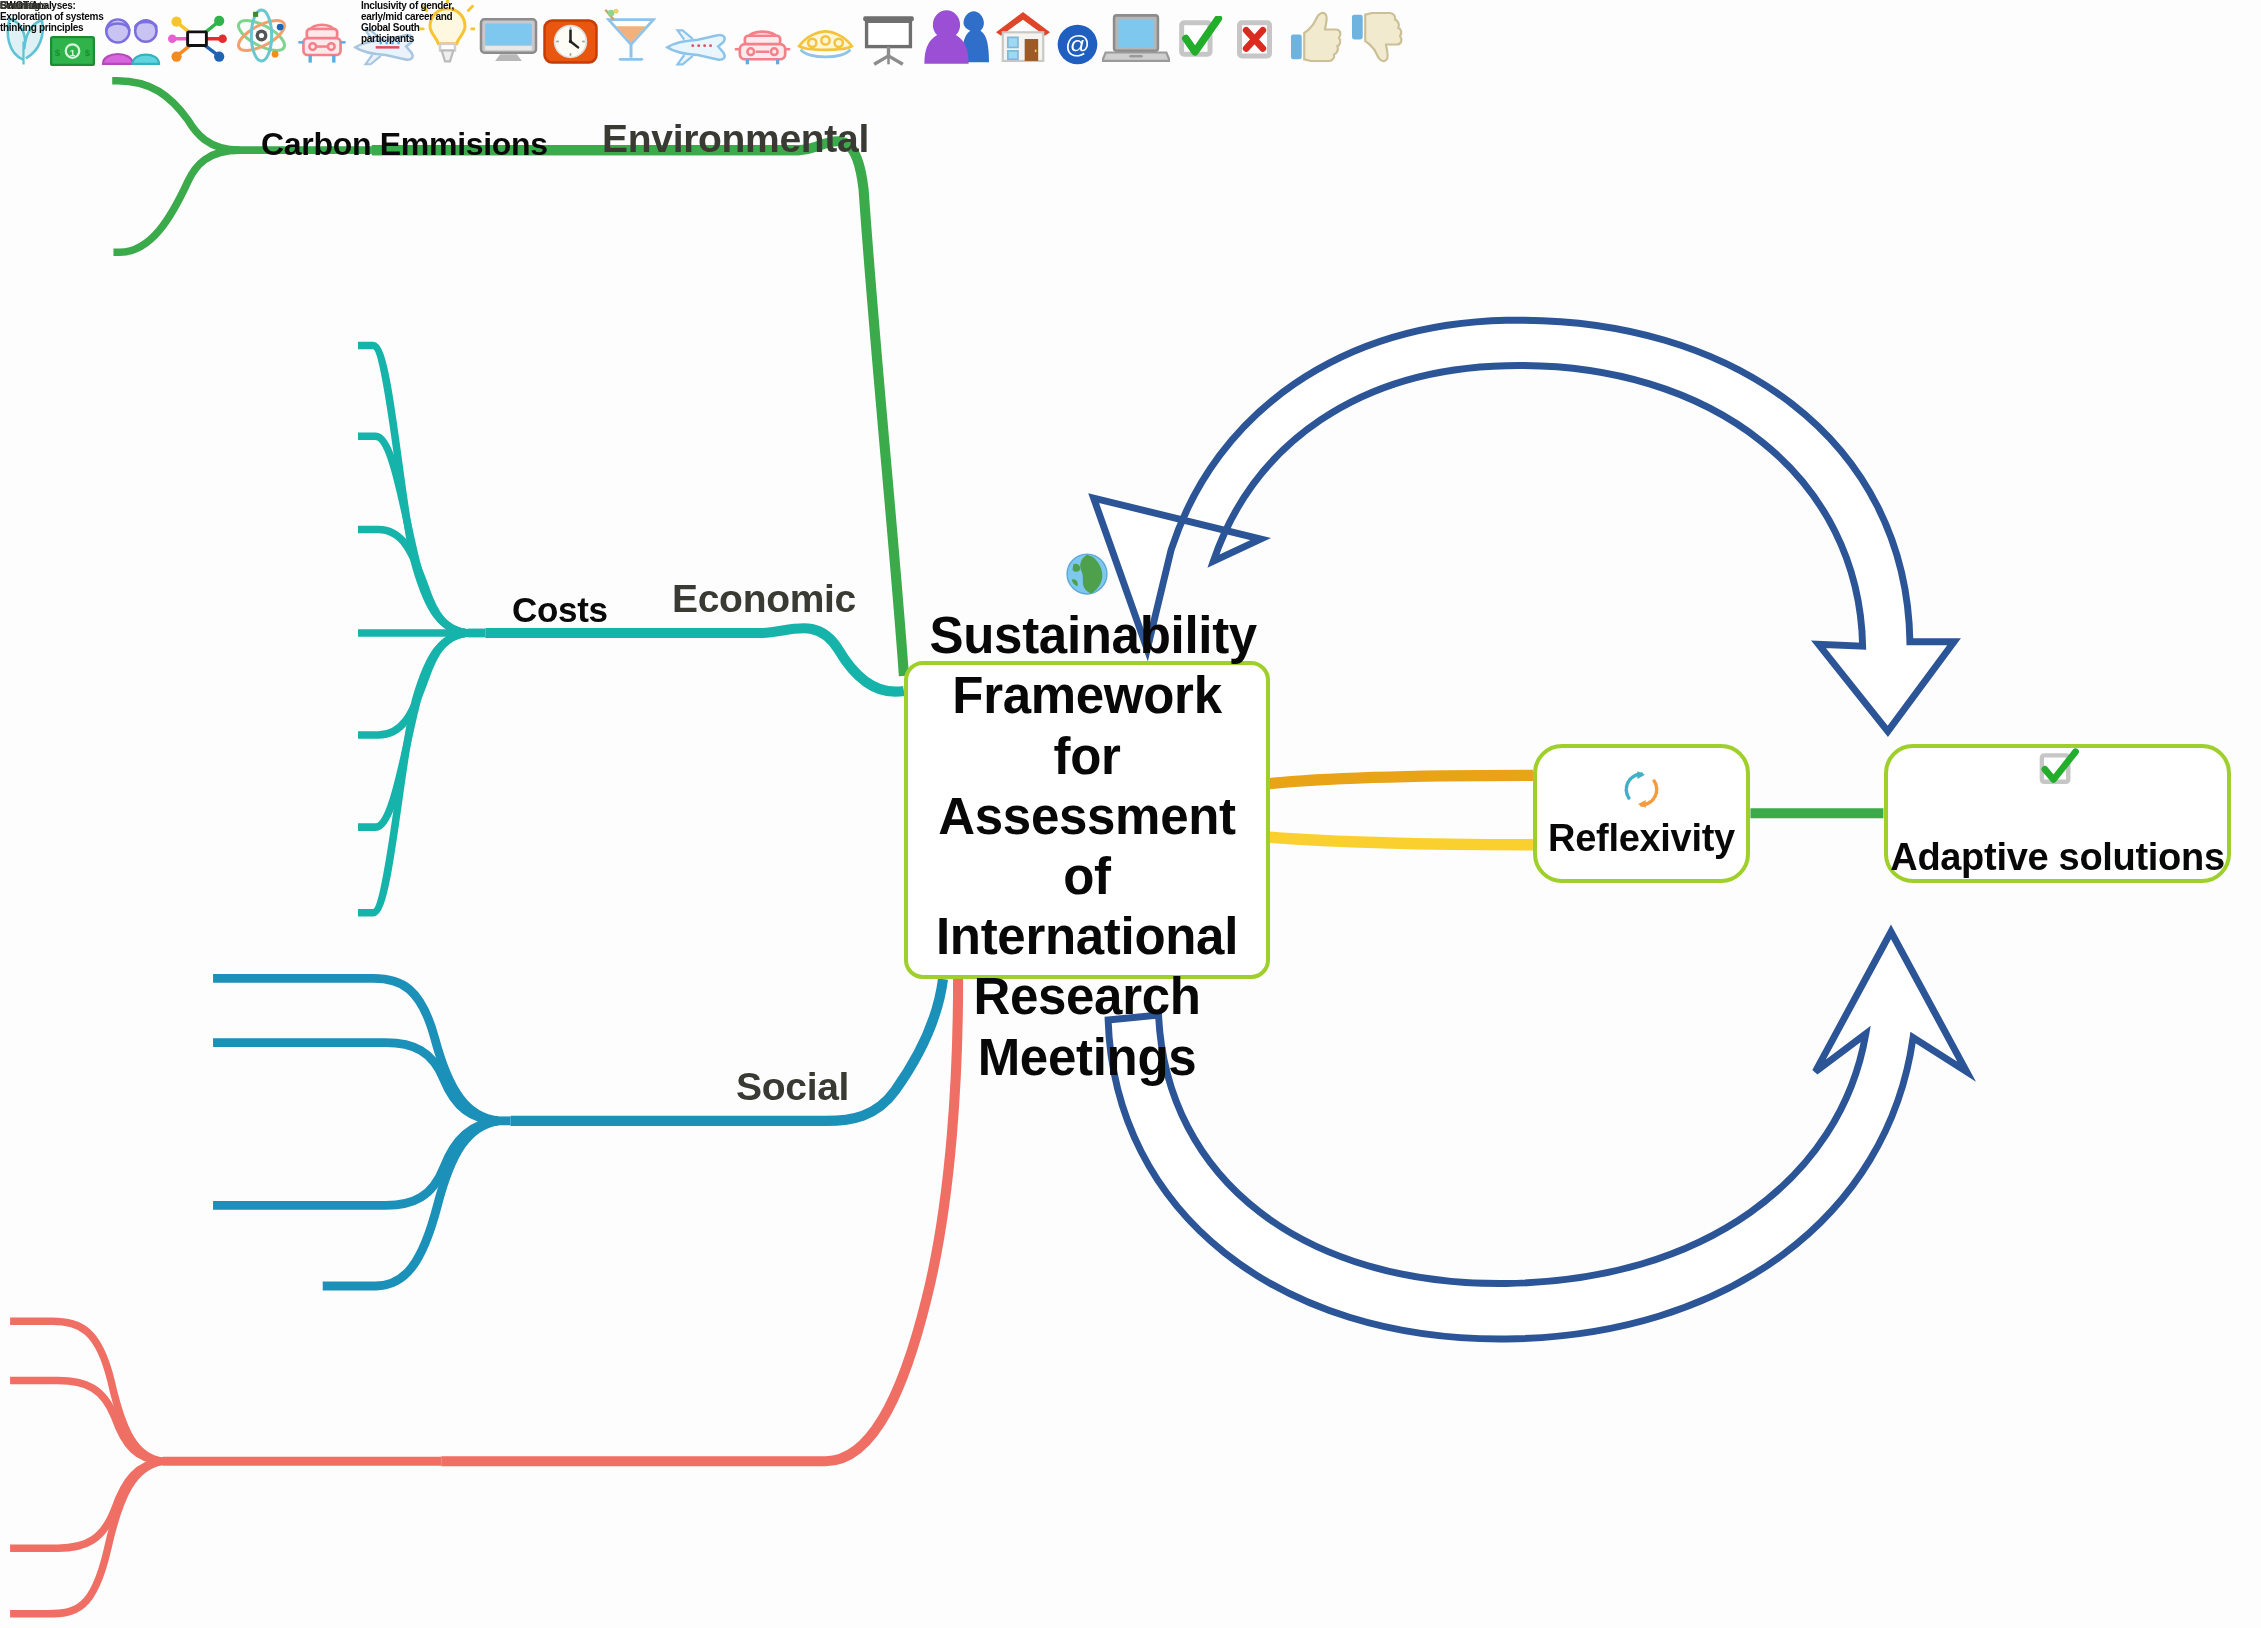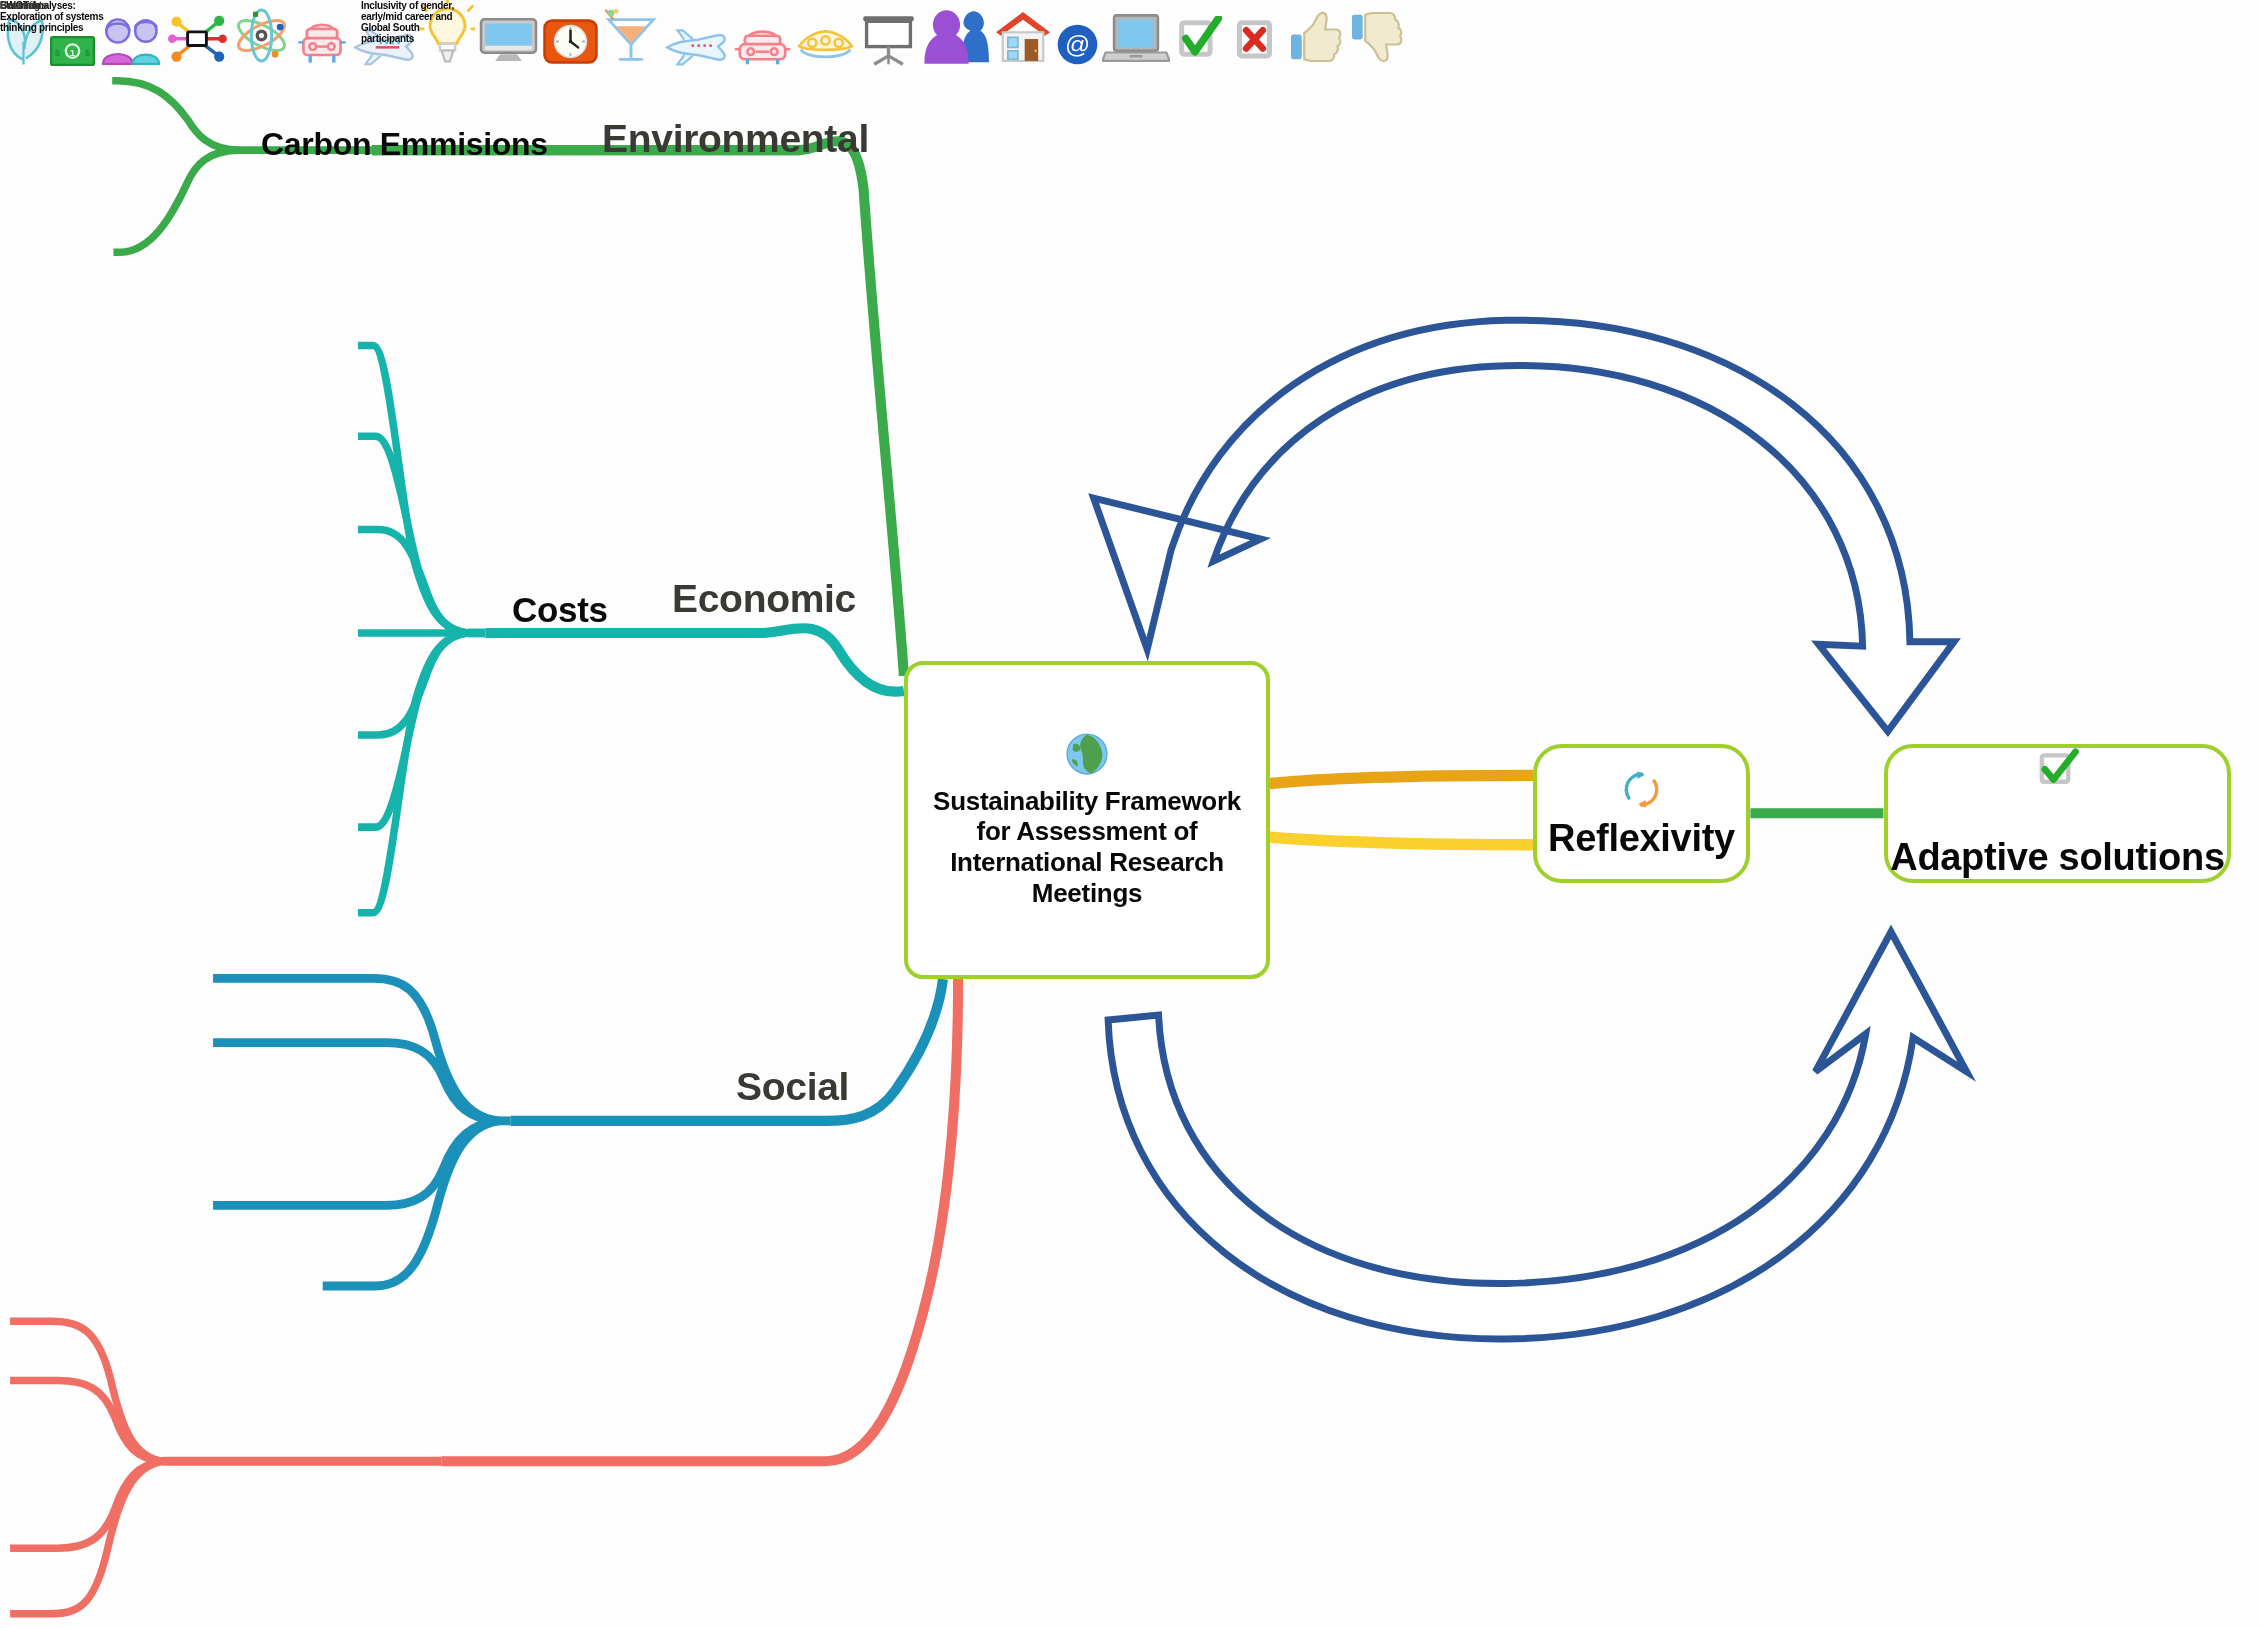--- a/index.html
+++ b/index.html
@@ -47,21 +47,21 @@
     letter-spacing: -0.3px;
   }
 
   #node-center {
     left: 904px; top: 661px;
     width: 366px; height: 318px;
     border-radius: 19px;
   }
   #node-center .node-icon { margin-bottom: 10px; }
   #node-center .node-label {
-    font-size: 26px;
+    font-size: 51px;
     line-height: 1.18;
     width: 315px;
   }
 
   #node-reflexivity {
     left: 1533px; top: 744px;
     width: 217px; height: 139px;
   }
   #node-reflexivity .node-icon { margin-bottom: 5px; }
   #node-reflexivity .node-label { font-size: 38px; }

